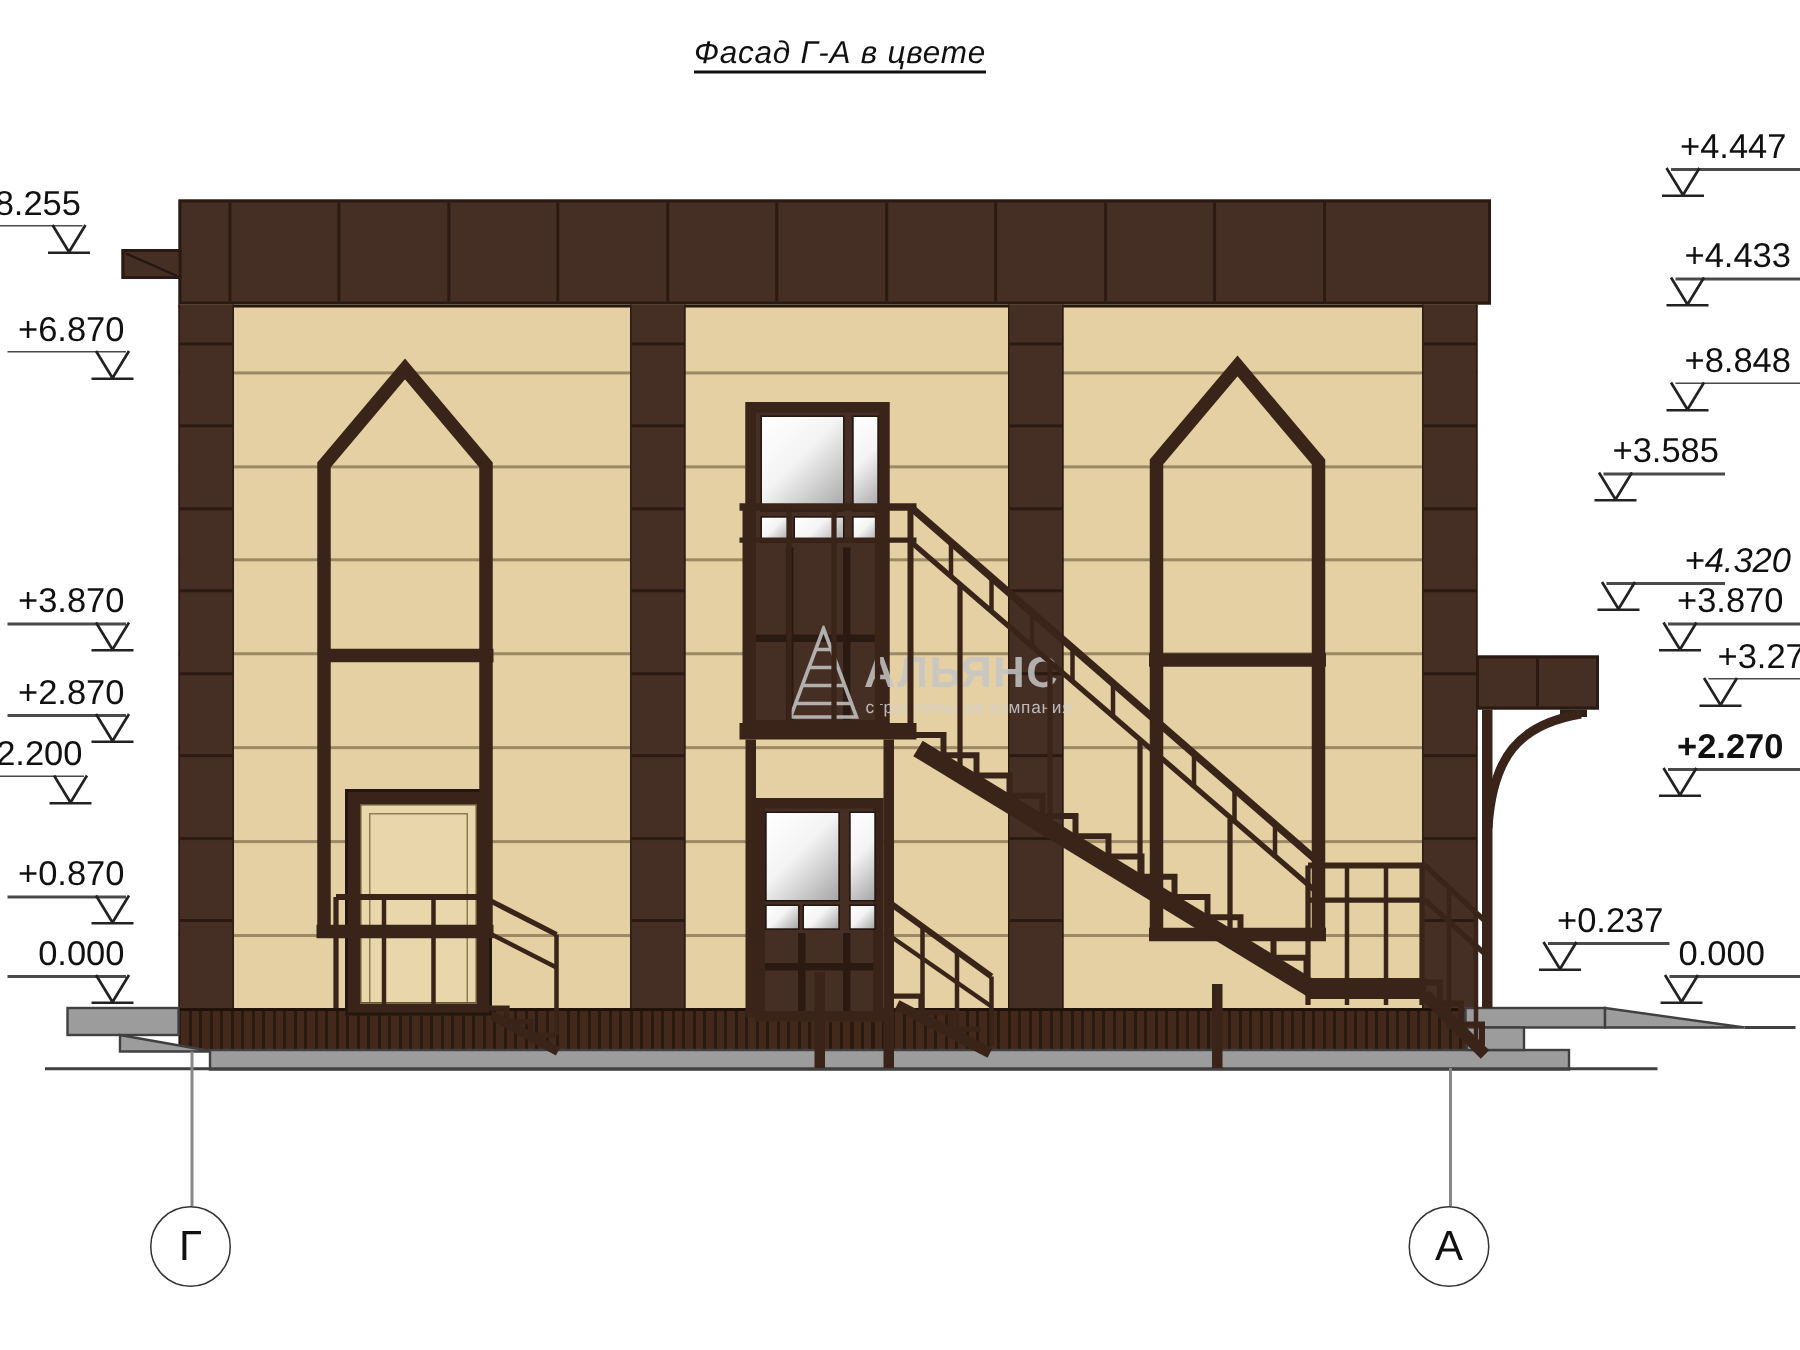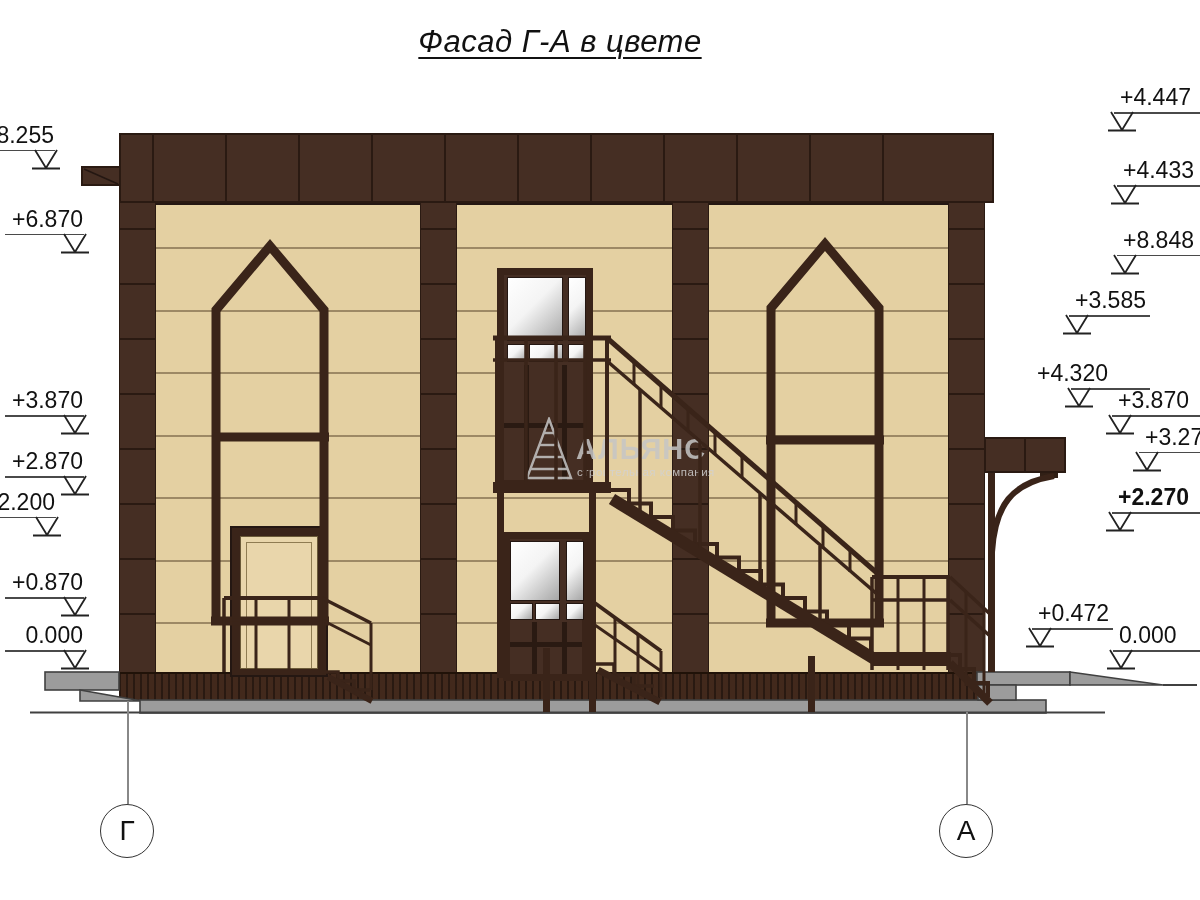--- a/index.html
+++ b/index.html
@@ -4,21 +4,21 @@
 <style>
   html,body{margin:0;padding:0;}
   body{
     width:1200px;height:900px;position:relative;overflow:hidden;
     background:#ffffff;font-family:"Liberation Sans",sans-serif;color:#111;
   }
   .abs{position:absolute;}
   
   #title{
     left:330px;top:24px;width:460px;text-align:center;
-    font-size:31px;font-style:italic;letter-spacing:.5px;
+    font-size:21px;font-style:italic;letter-spacing:.5px;
     text-decoration:underline;text-underline-offset:5px;text-decoration-thickness:1.5px;
   }
   
   #roof{
     left:119px;top:133px;width:875px;height:70px;
     background-color:#452e23;
     background-image:repeating-linear-gradient(90deg,transparent 0px,transparent 71px,#2a1a12 71px,#2a1a12 73px);
     background-position:-40px 0;
     border:2px solid #2a1a12;box-sizing:border-box;
   }
@@ -318,21 +318,21 @@
     </div>
     <div>
       <div class="mark-line" style="left: 1069px; top: 315.455px; width: 81px; position: absolute;"></div>
       <div class="mark-label" style="left: 1075px; top: 288.455px; position: absolute;">+3.585</div>
       <svg width="30" height="22" style="position: absolute; left: 1062px; top: 314.455px; overflow: visible;">
         <path d="M4,1 L15,19 M26,1 L15,19 M1,19.5 H29" stroke="#222" stroke-width="1.8" fill="none"></path>
       </svg>
     </div>
     <div>
       <div class="mark-line" style="left: 1071px; top: 388.182px; width: 79px; position: absolute;"></div>
-      <div class="mark-label" style="left: 1037px; top: 361.182px; position: absolute;">+4.320</div>
+      <div class="mark-label" style="left: 1123px; top: 361.182px; position: absolute; font-style: italic;">+4.320</div>
       <svg width="30" height="22" style="position: absolute; left: 1064px; top: 387.182px; overflow: visible;">
         <path d="M4,1 L15,19 M26,1 L15,19 M1,19.5 H29" stroke="#222" stroke-width="1.8" fill="none"></path>
       </svg>
     </div>
     <div>
       <div class="mark-line" style="left: 1112px; top: 415.455px; width: 88px; position: absolute;"></div>
       <div class="mark-label" style="left: 1118px; top: 388.455px; position: absolute;">+3.870</div>
       <svg width="30" height="22" style="position: absolute; left: 1105px; top: 414.455px; overflow: visible;">
         <path d="M4,1 L15,19 M26,1 L15,19 M1,19.5 H29" stroke="#222" stroke-width="1.8" fill="none"></path>
       </svg>
@@ -346,21 +346,21 @@
     </div>
     <div>
       <div class="mark-line" style="left: 1112px; top: 512.424px; width: 88px; position: absolute;"></div>
       <div class="mark-label" style="left: 1118px; top: 485.424px; position: absolute; font-weight: bold;">+2.270</div>
       <svg width="30" height="22" style="position: absolute; left: 1105px; top: 511.424px; overflow: visible;">
         <path d="M4,1 L15,19 M26,1 L15,19 M1,19.5 H29" stroke="#222" stroke-width="1.8" fill="none"></path>
       </svg>
     </div>
     <div>
       <div class="mark-line" style="left: 1032px; top: 628.182px; width: 81px; position: absolute;"></div>
-      <div class="mark-label" style="left: 1038px; top: 601.182px; position: absolute;">+0.472</div>
+      <div class="mark-label" style="left: 1038px; top: 601.182px; position: absolute;">+0.237</div>
       <svg width="30" height="22" style="position: absolute; left: 1025px; top: 627.182px; overflow: visible;">
         <path d="M4,1 L15,19 M26,1 L15,19 M1,19.5 H29" stroke="#222" stroke-width="1.8" fill="none"></path>
       </svg>
     </div>
     <div>
       <div class="mark-line" style="left: 1113px; top: 650px; width: 87px; position: absolute;"></div>
       <div class="mark-label" style="left: 1119px; top: 623px; position: absolute;">0.000</div>
       <svg width="30" height="22" style="position: absolute; left: 1106px; top: 649px; overflow: visible;">
         <path d="M4,1 L15,19 M26,1 L15,19 M1,19.5 H29" stroke="#222" stroke-width="1.8" fill="none"></path>
       </svg>

